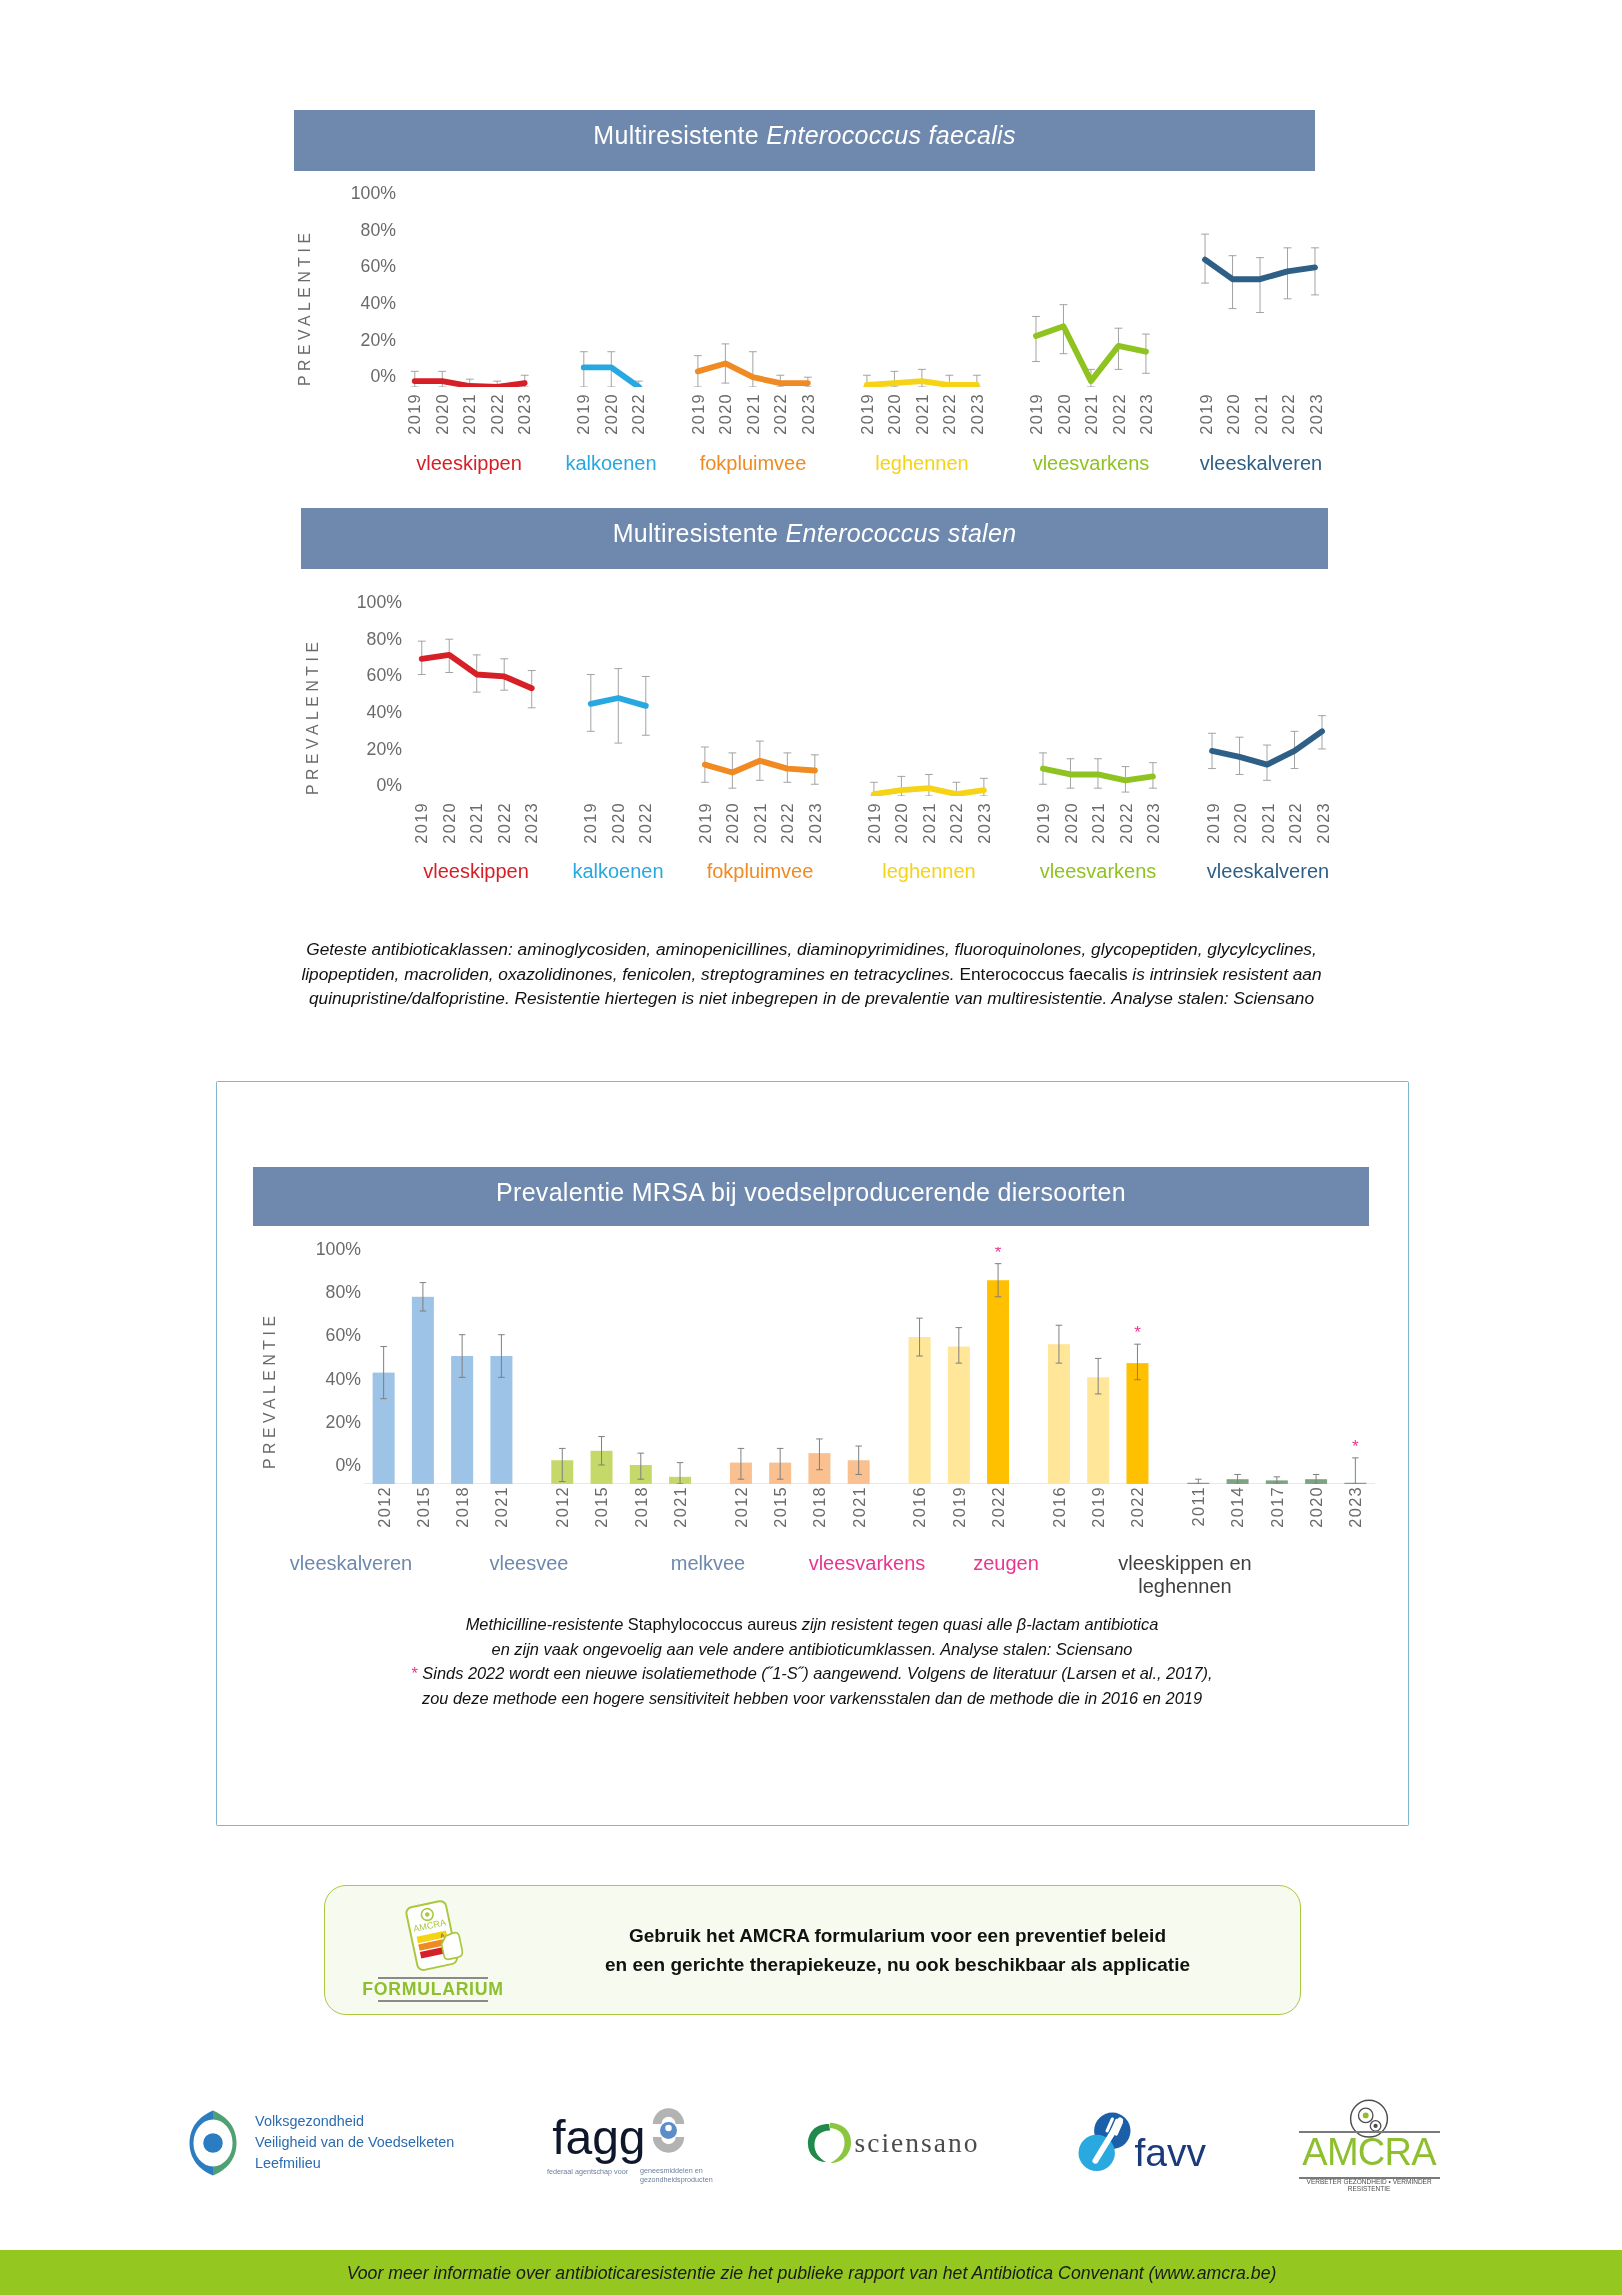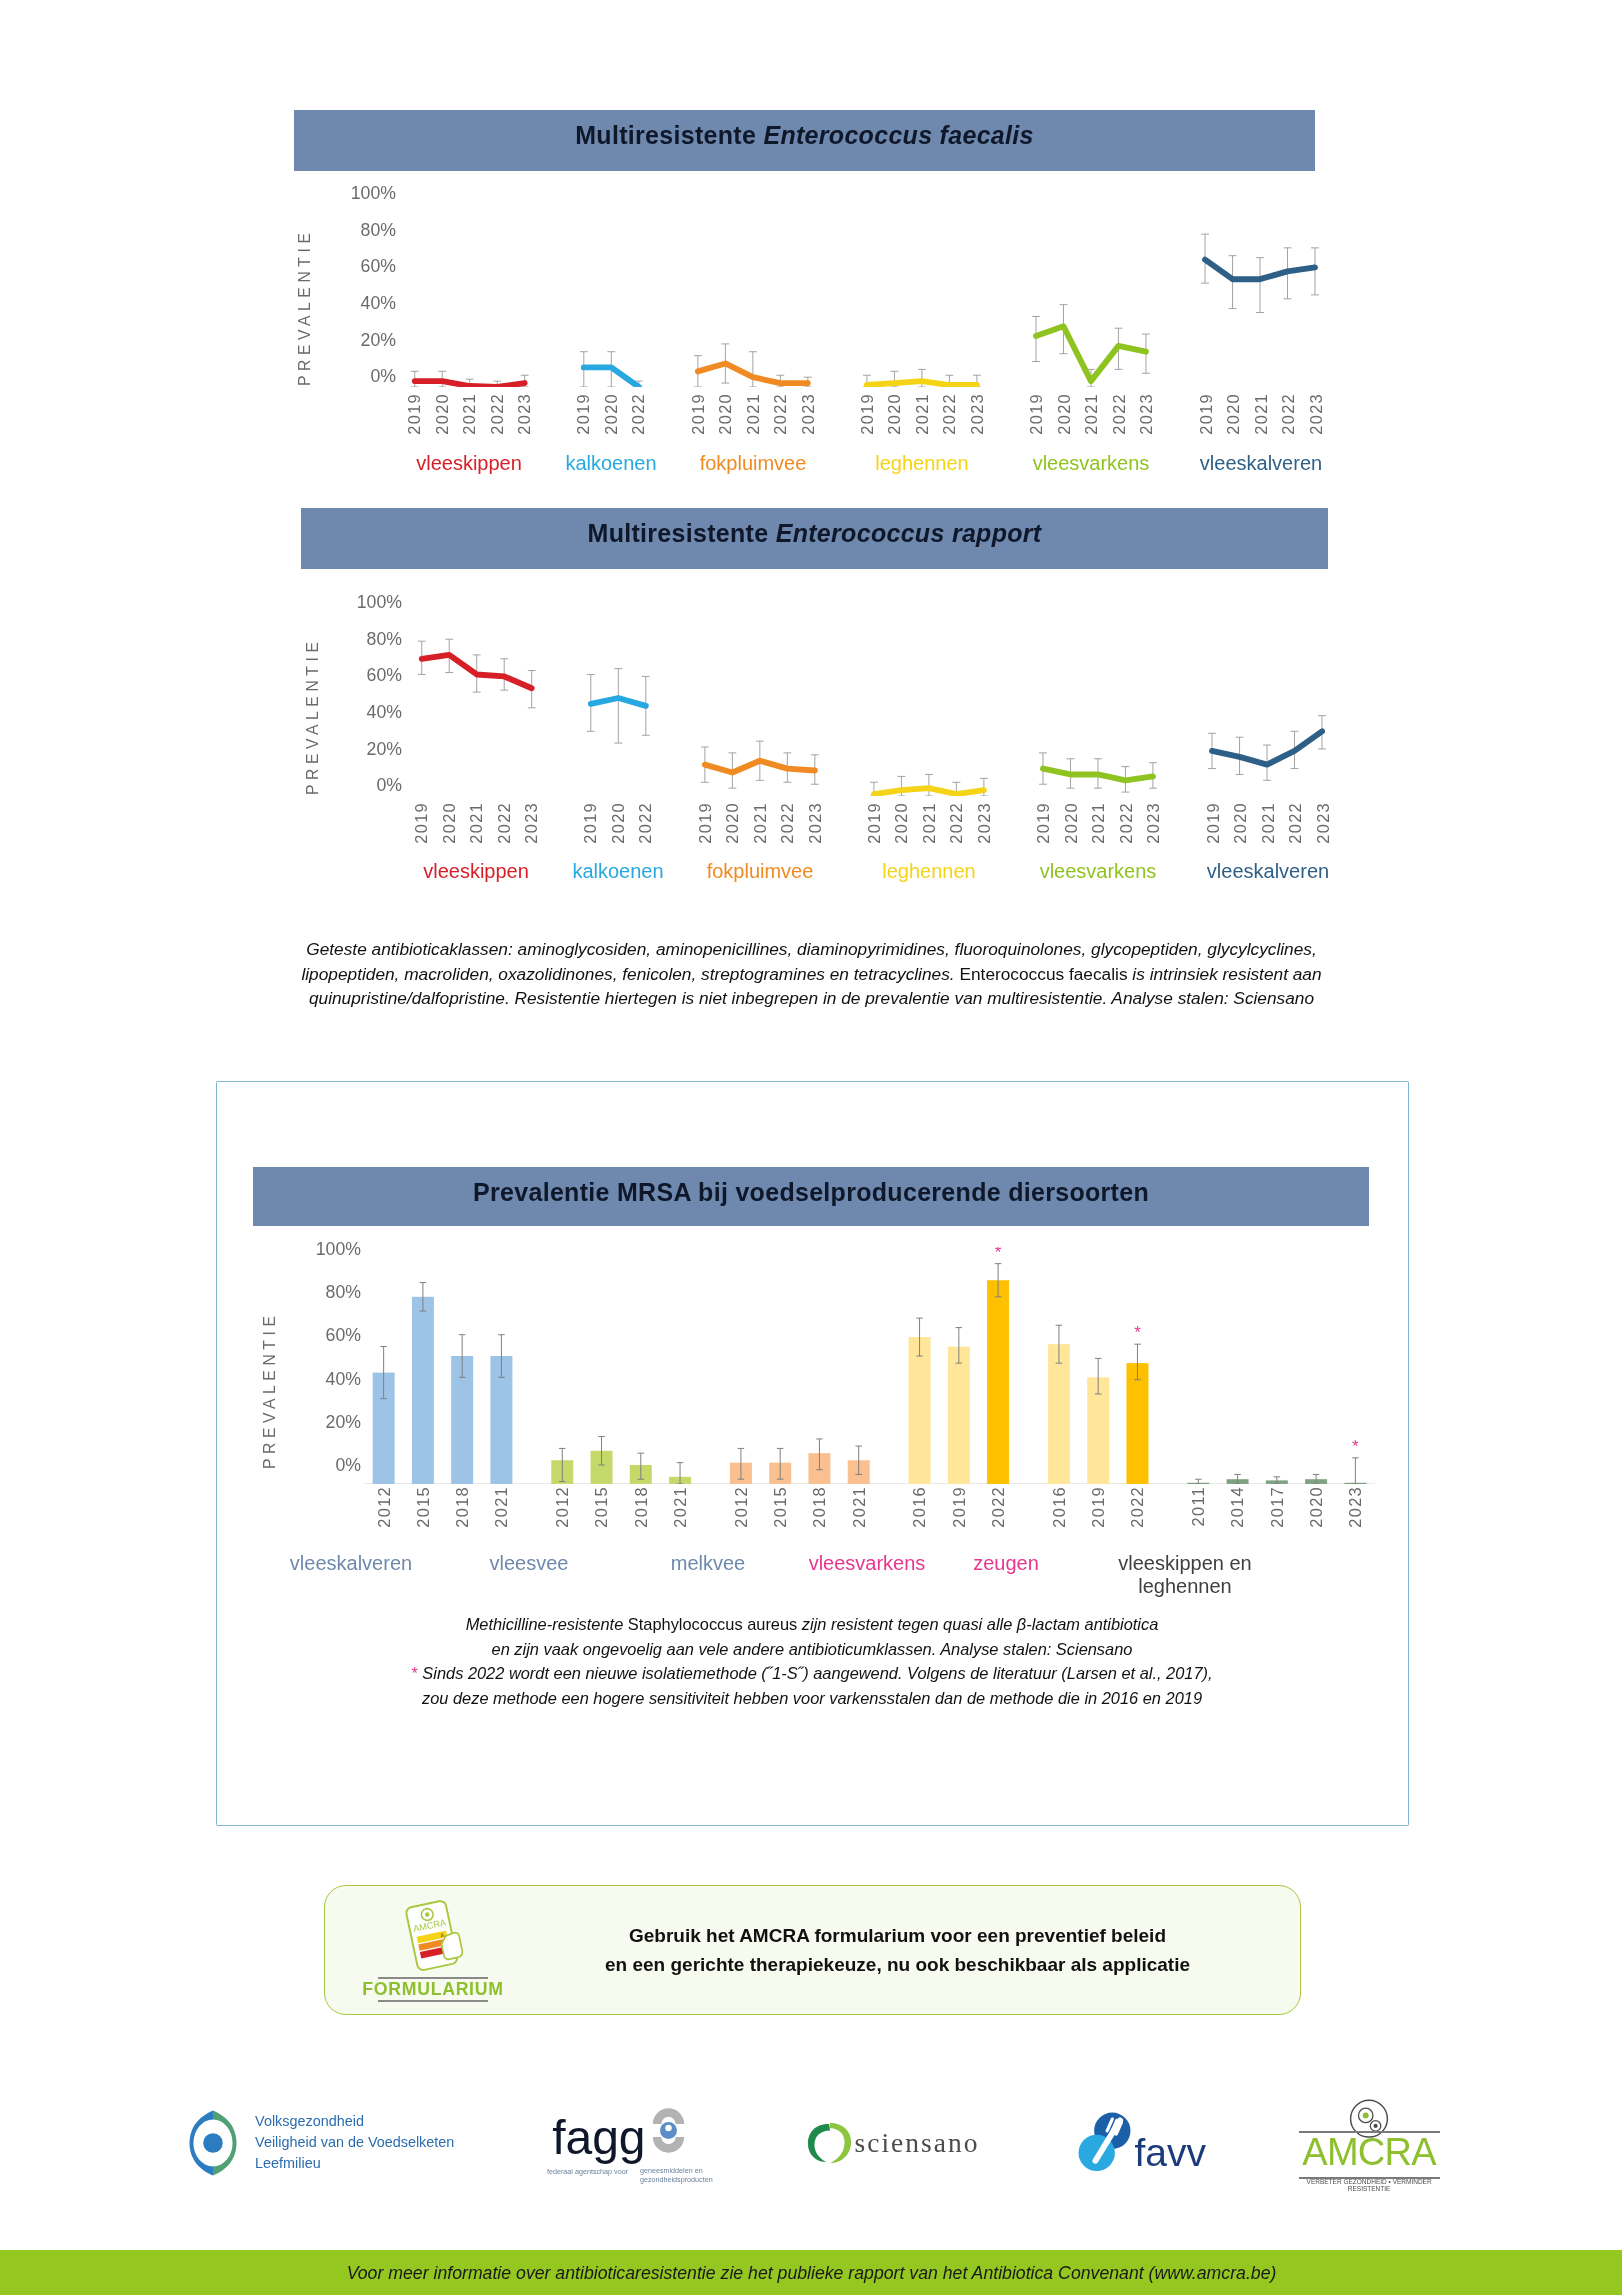--- a/index.html
+++ b/index.html
@@ -1,23 +1,23 @@
 <!DOCTYPE html>
 <html style="font-size:10.5px"><head>
 <meta charset="utf-8">
 <style>
   html,body{margin:0;padding:0;background:#ffffff;}
   body{width:1623px;height:2295px;font-family:"Liberation Sans",sans-serif;position:relative;overflow:hidden;}
   .page{position:absolute;inset:0;background:#fff;}
 
   
   .chart-title{
-    background:#6e89ad;color:#0f172a;text-align:center;
+    background:#6e89ad;color:#ffffff;text-align:center;
     font-size:25px;letter-spacing:0.3px;padding:10.5px 0 11.8px 0;
-    font-weight:700;
+    font-weight:400;
   }
   .chart-title i{font-style:italic;}
 
   .axis-label{
     writing-mode:vertical-rl;transform:rotate(180deg);
     font-size:15.7px;letter-spacing:4.6px;color:#6a6a6a;
     display:flex;align-items:center;justify-content:center;
   }
   .ytick{font-size:17.7px;color:#6a6a6a;text-align:right;white-space:nowrap;}
   .yearlab{
@@ -203,21 +203,21 @@
   <div id="gl-c0" style="position:absolute;left:399px;top:452px;width:929px;height:29.4px;">
       <div class="grouplab" style="position: absolute; left: 70px; top: 0px; transform: translateX(-50%); color: rgb(214, 31, 38);">vleeskippen</div>
       <div class="grouplab" style="position: absolute; left: 212px; top: 0px; transform: translateX(-50%); color: rgb(40, 168, 224);">kalkoenen</div>
       <div class="grouplab" style="position: absolute; left: 354px; top: 0px; transform: translateX(-50%); color: rgb(239, 139, 34);">fokpluimvee</div>
       <div class="grouplab" style="position: absolute; left: 523px; top: 0px; transform: translateX(-50%); color: rgb(245, 211, 22);">leghennen</div>
       <div class="grouplab" style="position: absolute; left: 692px; top: 0px; transform: translateX(-50%); color: rgb(143, 195, 32);">vleesvarkens</div>
       <div class="grouplab" style="position: absolute; left: 862px; top: 0px; transform: translateX(-50%); color: rgb(46, 95, 135);">vleeskalveren</div>
     </div>
 
   <div style="position:absolute;left:301px;top:508px;width:1027px;height:39px;" class="chart-title">
-    <span>Multiresistente </span><i>Enterococcus rapport</i>
+    <span>Multiresistente </span><i>Enterococcus stalen</i>
   </div>
 
   <div style="position:absolute;left:293px;top:582px;width:39px;height:268px;" class="axis-label">
      <span>PREVALENTIE</span>
   </div>
 
   <div style="position:absolute;left:330px;top:592px;width:72px;height:196px;">
     <div class="ytick" style="position:absolute;top:0px;right:0;">100%</div>
     <div class="ytick" style="position:absolute;top:37px;right:0;">80%</div>
     <div class="ytick" style="position:absolute;top:73px;right:0;">60%</div>

